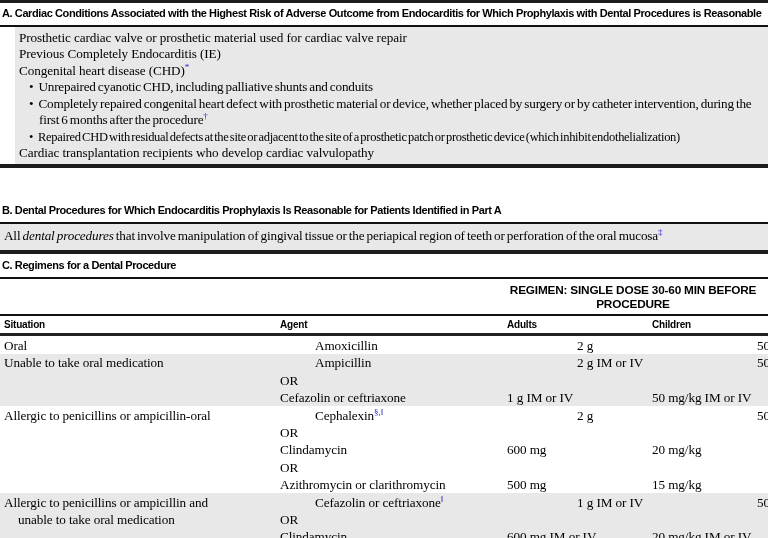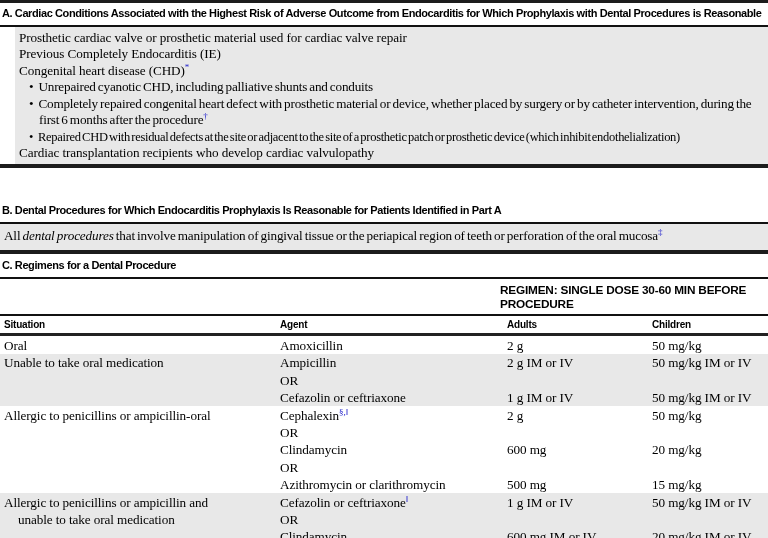--- a/index.html
+++ b/index.html
@@ -33,35 +33,35 @@
   }
 
   .partB-body {
     padding:4px 4px 5px 4px; font-size:13.2px; line-height:16.5px;
     white-space:nowrap; letter-spacing:-0.15px; word-spacing:-1px;
   }
   .partB-body .ital { font-style:italic;text-align:center; }
 
   .regimen-wrap { background:#fff; padding:4px 0 3px 0; }
   .regimen {
-    margin-left:500px; width:266px; text-align:left;
+    margin-left:500px; width:266px; text-align:center;
     font-family:"Liberation Sans", sans-serif; font-weight:bold;
     font-size:11.8px; line-height:14px; letter-spacing:-0.2px;
   }
 
   .cgrid { display:grid; grid-template-columns:276px 227px 145px 1fr; padding:0 0 0 4px; }
   .col-headers { padding-top:3px; padding-bottom:3px; background:#fff; }
   .col-headers .ch {
     font-family:"Liberation Sans", sans-serif; font-weight:bold;
     font-size:10px; letter-spacing:-0.2px;
   }
 
   .c-row { font-size:13.2px; line-height:17.3px; letter-spacing:-0.1px; }
   .c-row > div { white-space:nowrap; }
-  .c-row.first-of-group { padding-top:0.5px; }
+  .c-row.first-of-group { padding-top:0.5px;gap:35px; }
   .sit-indent { padding-left:14px; }
 </style>
 </head>
 <body>
 
 <div class="rule-top"></div>
 
 <div class="sec-title">A. Cardiac Conditions Associated with the Highest Risk of Adverse Outcome from Endocarditis for Which Prophylaxis with Dental Procedures is Reasonable</div>
 <div class="rule-thin"></div>
 

